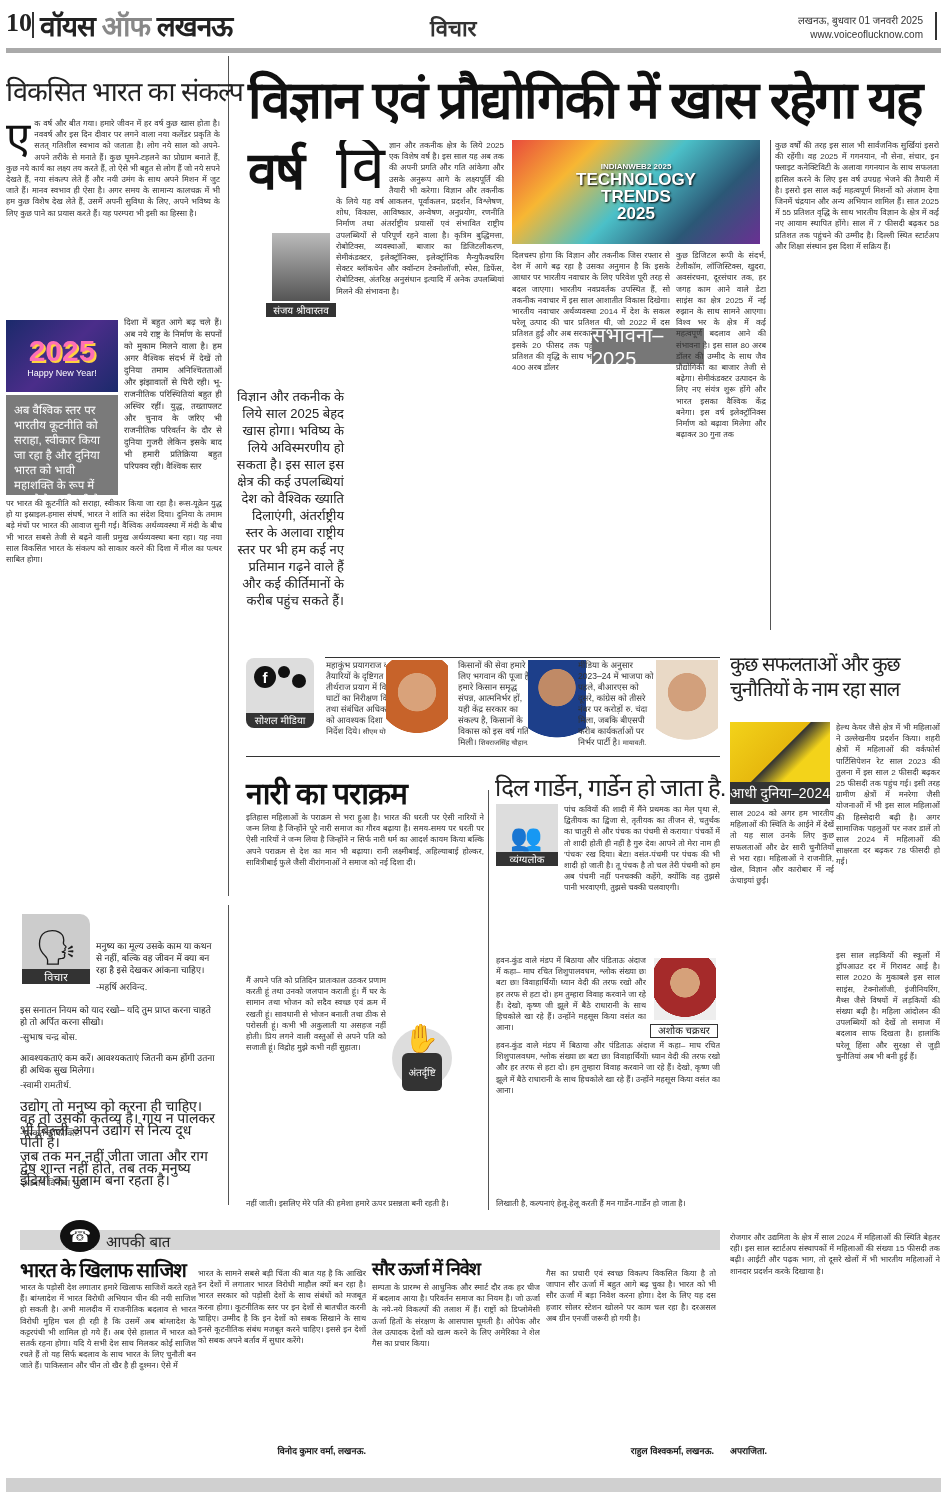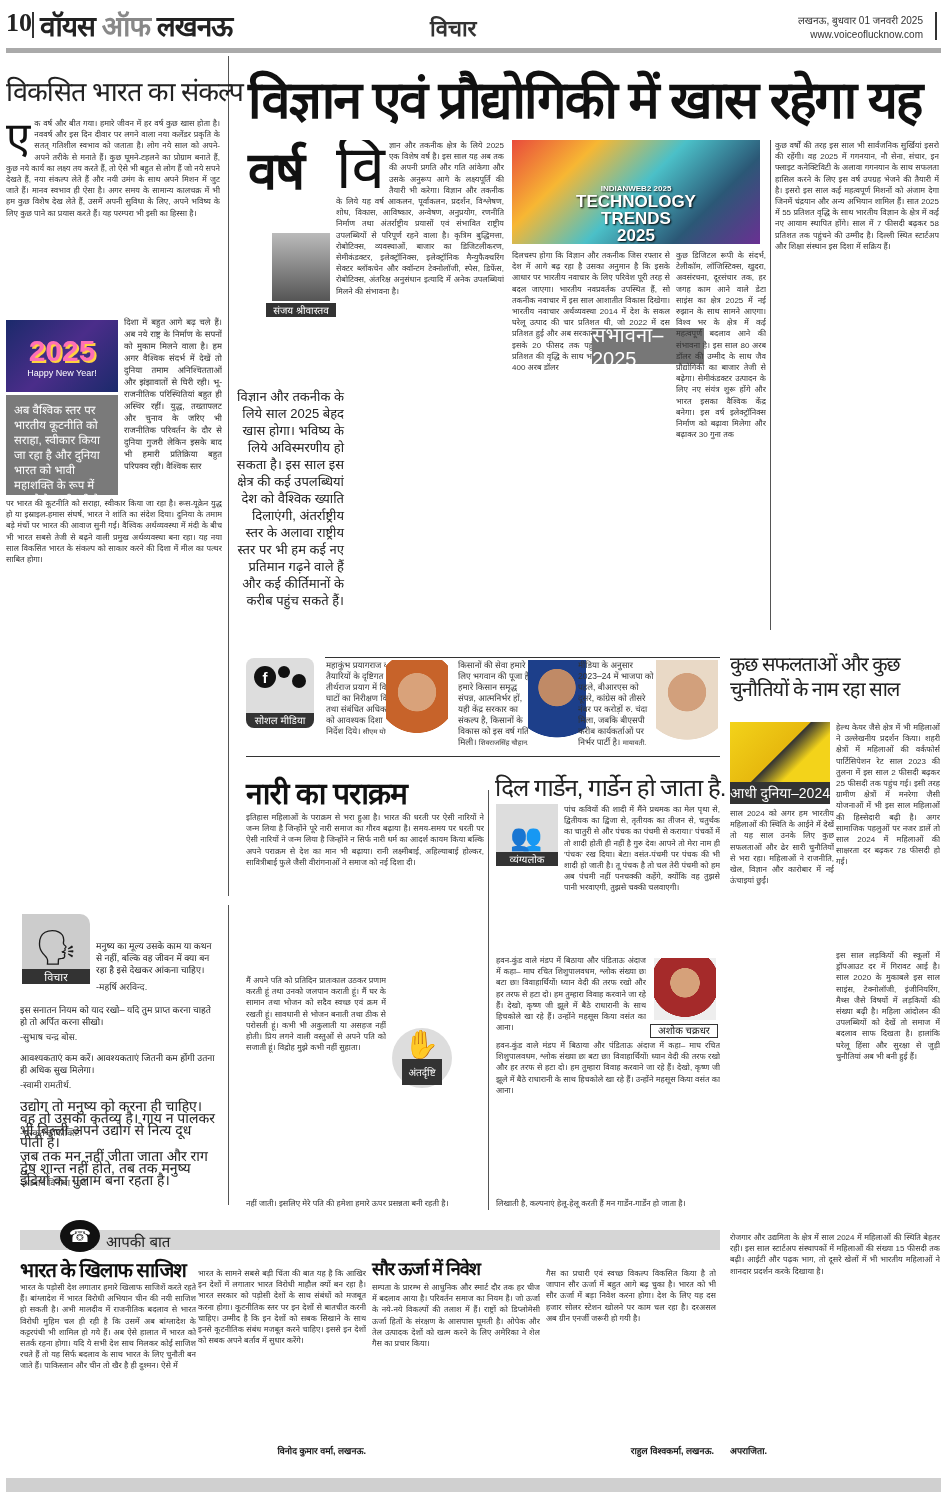--- a/index.html
+++ b/index.html
@@ -15,21 +15,21 @@
 .hrule{left:6px;top:48px;width:935px;height:5px;background:#aaa}
 .vline{width:1px;background:#555}
 .lhead{left:6px;top:72px;font-size:27px;color:#222;letter-spacing:-1px}
 .headline{left:248px;top:62px;font-size:52px;font-weight:bold;color:#111;letter-spacing:-2px}
 .txt{font-size:8px;line-height:11.2px;color:#333;text-align:justify;overflow:hidden}
 .dropcap{font-size:60px;line-height:56px;float:left;margin-right:4px;color:#111}
 .img{background:#888;overflow:hidden}
 .caption-box{background:#333;color:#fff;text-align:center;font-size:12px}
 .graybox{background:#7a7a7a;color:#fff;font-size:16px;line-height:24px;padding:8px}
 .pull{font-size:14.5px;line-height:18px;text-align:right;color:#222}
-.techimg{background:linear-gradient(135deg,#e94b3c 0%,#f7b733 25%,#4bc0c8 50%,#2b5876 75%,#6a3093 100%);display:flex;align-items:center;justify-content:flex-end;flex-direction:column;color:#fff;font-weight:bold;text-shadow:1px 1px 2px #000}
+.techimg{background:linear-gradient(135deg,#e94b3c 0%,#f7b733 25%,#4bc0c8 50%,#2b5876 75%,#6a3093 100%);display:flex;align-items:center;justify-content:center;flex-direction:column;color:#fff;font-weight:bold;text-shadow:1px 1px 2px #000}
 .sambhav{background:#777;color:#fff;font-size:20px;display:flex;align-items:center;justify-content:center}
 .subhead{font-weight:bold;color:#111;letter-spacing:-1px}
 .quote{font-size:10px;line-height:13px;color:#222}
 .qauth{font-size:9px;text-align:left;color:#333}
 .banner{background:#d6d6d6}
 .social{background:#ddd;border-radius:8px}
 </style>
 </head>
 <body>
 
@@ -121,21 +121,21 @@
 <div class="abs img" style="left:730px;top:722px;width:100px;height:60px;background:linear-gradient(135deg,#f3d31a,#e7b90e 50%,#333 51%,#f3d31a 70%)"></div>
 <div class="abs caption-box" style="left:730px;top:782px;width:100px;height:22px;font-size:14px;line-height:22px">आधी दुनिया–2024</div>
 <div class="abs txt" style="left:836px;top:722px;width:104px;height:225px">हेल्थ केयर जैसे क्षेत्र में भी महिलाओं ने उल्लेखनीय प्रदर्शन किया। शहरी क्षेत्रों में महिलाओं की वर्कफोर्स पार्टिसिपेशन रेट साल 2023 की तुलना में इस साल 2 फीसदी बढ़कर 25 फीसदी तक पहुंच गई। इसी तरह ग्रामीण क्षेत्रों में मनरेगा जैसी योजनाओं में भी इस साल महिलाओं की हिस्सेदारी बढ़ी है। अगर सामाजिक पहलुओं पर नजर डालें तो साल 2024 में महिलाओं की साक्षरता दर बढ़कर 78 फीसदी हो गई।</div>
 <div class="abs txt" style="left:730px;top:808px;width:104px;height:420px">साल 2024 को अगर हम भारतीय महिलाओं की स्थिति के आईने में देखें तो यह साल उनके लिए कुछ सफलताओं और ढेर सारी चुनौतियों से भरा रहा। महिलाओं ने राजनीति, खेल, विज्ञान और कारोबार में नई ऊंचाइयां छुईं।</div>
 <div class="abs txt" style="left:836px;top:950px;width:104px;height:278px">इस साल लड़कियों की स्कूलों में ड्रॉपआउट दर में गिरावट आई है। साल 2020 के मुकाबले इस साल साइंस, टेक्नोलॉजी, इंजीनियरिंग, मैथ्स जैसे विषयों में लड़कियों की संख्या बढ़ी है। महिला आंदोलन की उपलब्धियों को देखें तो समाज में बदलाव साफ दिखता है। हालांकि घरेलू हिंसा और सुरक्षा से जुड़ी चुनौतियां अब भी बनी हुई हैं।</div>
 
 <div class="abs subhead" style="left:246px;top:772px;font-size:30px">नारी का पराक्रम</div>
 <div class="abs txt" style="left:246px;top:812px;width:238px;height:160px">इतिहास महिलाओं के पराक्रम से भरा हुआ है। भारत की धरती पर ऐसी नारियों ने जन्म लिया है जिन्होंने पूरे नारी समाज का गौरव बढ़ाया है। समय-समय पर धरती पर ऐसी नारियों ने जन्म लिया है जिन्होंने न सिर्फ नारी धर्म का आदर्श कायम किया बल्कि अपने पराक्रम से देश का मान भी बढ़ाया। रानी लक्ष्मीबाई, अहिल्याबाई होल्कर, सावित्रीबाई फुले जैसी वीरांगनाओं ने समाज को नई दिशा दी।</div>
 <div class="abs" style="left:392px;top:1028px;width:60px;height:60px;border-radius:50%;background:#ddd;display:flex;flex-direction:column;align-items:center;justify-content:center">
   <span style="font-size:28px;line-height:28px">✋</span>
-  <span style="background:#333;color:#fff;font-size:10px;padding:6px 6px;border-radius:0">अंतर्दृष्टि</span>
+  <span style="background:#333;color:#fff;font-size:10px;padding:12px 6px;border-radius:6px">अंतर्दृष्टि</span>
 </div>
 <div class="abs txt" style="left:246px;top:975px;width:140px;height:220px">मैं अपने पति को प्रतिदिन प्रातःकाल उठकर प्रणाम करती हूं तथा उनको जलपान कराती हूं। मैं घर के सामान तथा भोजन को सदैव स्वच्छ एवं क्रम में रखती हूं। सावधानी से भोजन बनाती तथा ठीक से परोसती हूं। कभी भी अकुलाती या असहज नहीं होती। प्रिय लगने वाली वस्तुओं से अपने पति को सजाती हूं। विद्रोह मुझे कभी नहीं सुहाता।</div>
 <div class="abs txt" style="left:246px;top:1198px;width:240px;height:12px">नहीं जाती। इसलिए मेरे पति की हमेशा हमारे ऊपर प्रसन्नता बनी रहती है।</div>
 
 <div class="abs vline" style="left:488px;top:790px;height:420px"></div>
 
 <div class="abs" style="left:495px;top:770px;font-size:24px;color:#222;letter-spacing:-1px;width:230px;white-space:nowrap;overflow:hidden">दिल गार्डेन, गार्डेन हो जाता है...</div>
 <div class="abs" style="left:496px;top:804px;width:62px;height:62px;background:#ddd;display:flex;flex-direction:column;align-items:center;justify-content:flex-end">
   <span style="font-size:26px;line-height:30px">👥</span>
   <span class="caption-box" style="width:100%;font-size:10px">व्यंग्यलोक</span>

